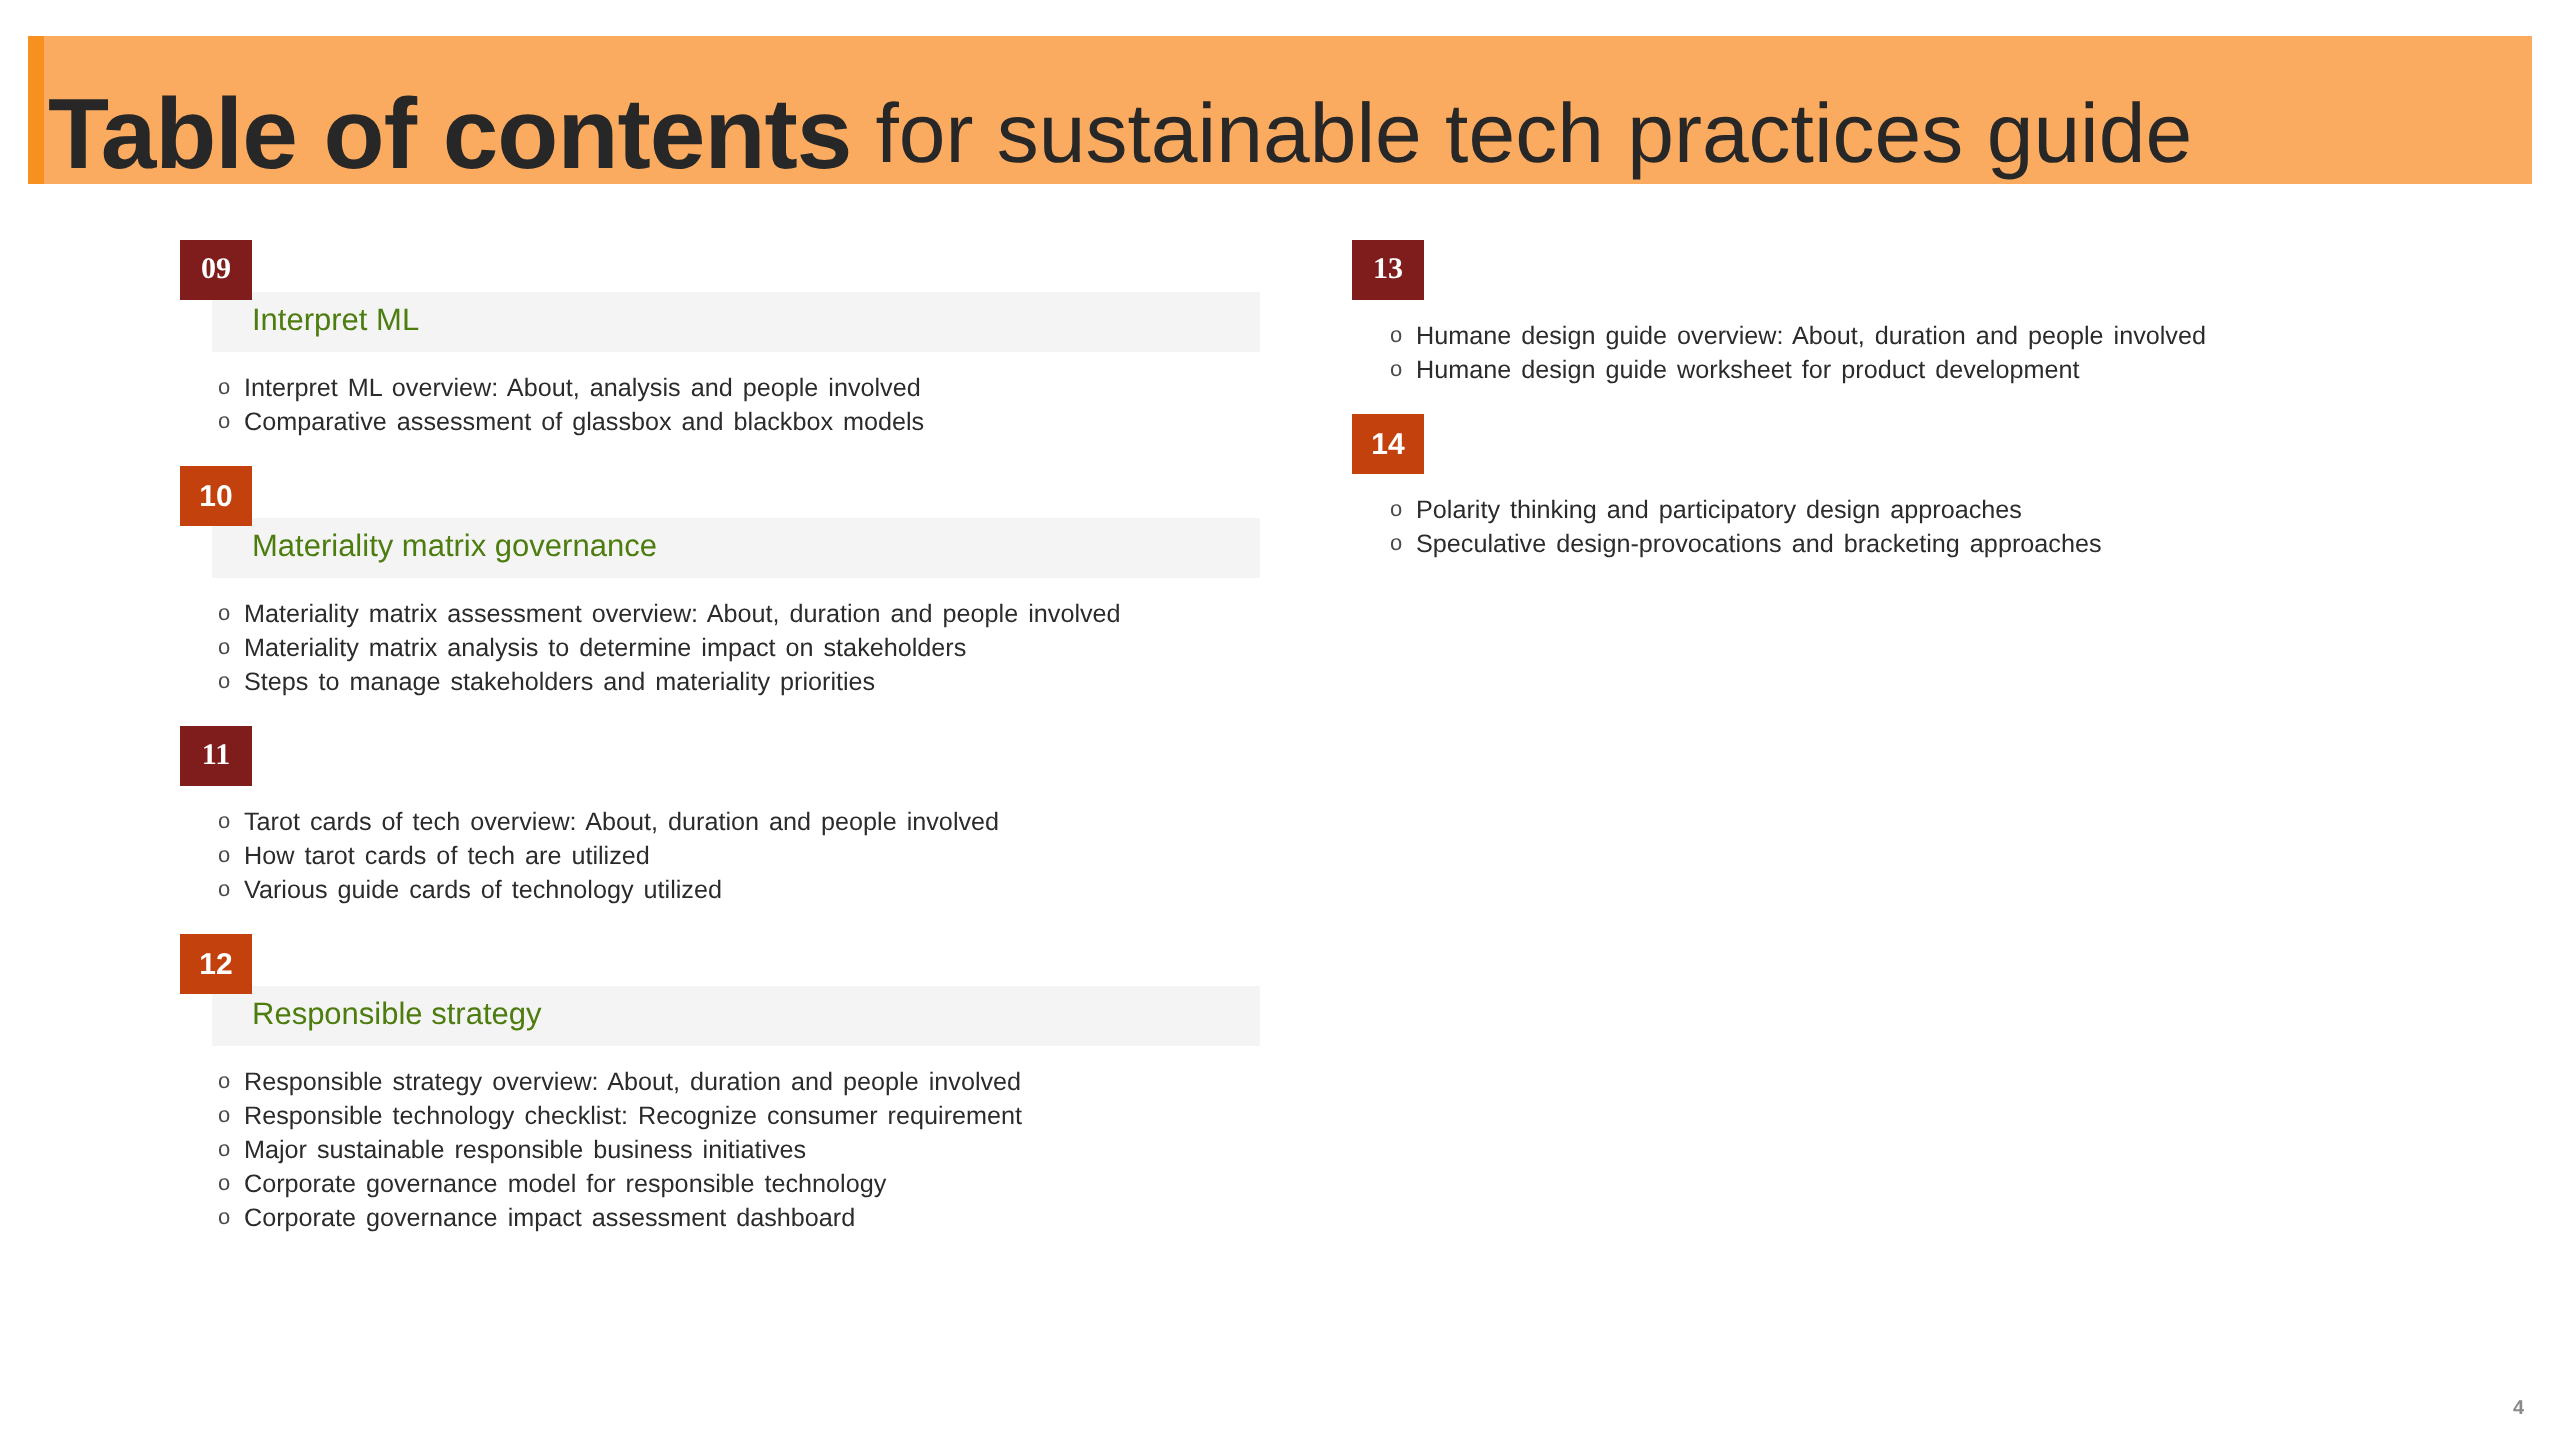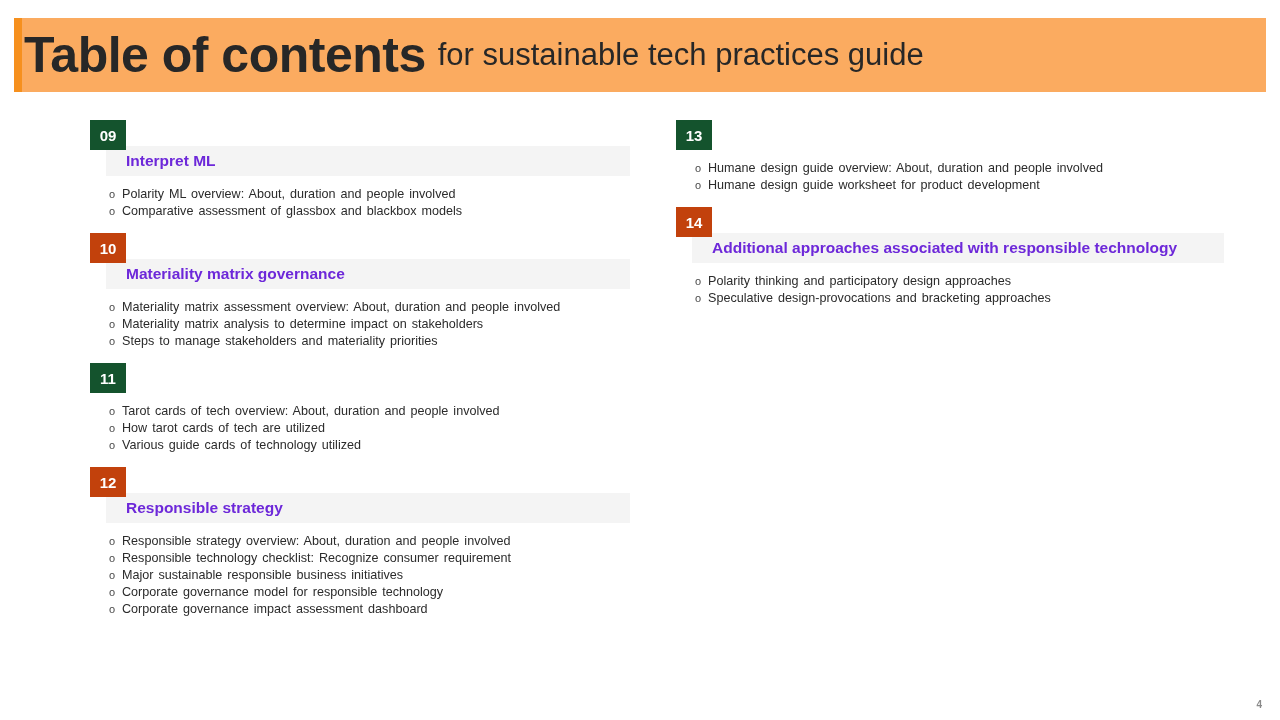--- a/index.html
+++ b/index.html
@@ -37,34 +37,34 @@
     position: absolute;
     left: 14px;
     top: 18px;
     width: 8px;
     height: 74px;
     background: #f6901e;
   }
   .header-text {
     position: absolute;
     left: 24px;
-    top: 18px;
+    top: 30px;
     height: 74px;
     display: flex;
     align-items: center;
     white-space: nowrap;
   }
   .header-bold {
     font-size: 50px;
     font-weight: bold;
     color: #272727;
     letter-spacing: -0.5px;
   }
   .header-light {
-    font-size: 31px;
+    font-size: 42px;
     font-weight: normal;
     color: #272727;
     margin-left: 12px;
   }
 
   
   .col {
     position: absolute;
     top: 120px;
   }
@@ -81,34 +81,34 @@
     height: 30px;
     display: flex;
     align-items: center;
     justify-content: center;
     font-size: 15px;
     font-weight: bold;
     color: #ffffff;
     position: relative;
     z-index: 2;
   }
-  .badge.orange { background: #14532d; }
+  .badge.orange { background: #7f1d1d; font-family: Liberation Serif, serif; }
   .badge.dark { background: #c2410c; }
 
   .title-bar {
     margin-left: 16px;
     margin-top: -4px;
     background: #f4f4f4;
     height: 30px;
     display: flex;
     align-items: center;
     padding-left: 20px;
     font-size: 15.5px;
-    font-weight: bold;
-    color: #6d28d9;
+    font-weight: normal;
+    color: #4d7c0f;
     box-sizing: border-box;
     text-align: center;
   }
   .title-bar.w-left { width: 524px; }
   .title-bar.w-right { width: 532px; }
 
   .bullets {
     margin-left: 16px;
     padding-top: 10px;
   }
@@ -156,21 +156,21 @@
     <span class="header-light">for sustainable tech practices guide</span>
   </div>
 
   <div class="col col-left" id="col-left">
       <div class="section">
         <div class="badge orange">09</div>
         <div class="title-bar w-left">Interpret ML</div>
         <div class="bullets">
           <div class="bullet">
             <span class="bullet-marker">o</span>
-            <span class="bullet-text">Polarity ML overview:  About, duration and people involved</span>
+            <span class="bullet-text">Interpret ML overview:  About, analysis and people involved</span>
           </div>
           <div class="bullet">
             <span class="bullet-marker">o</span>
             <span class="bullet-text">Comparative  assessment of glassbox and blackbox models</span>
           </div>
         </div>
       </div>
       <div class="section">
         <div class="badge dark">10</div>
         <div class="title-bar w-left">Materiality matrix governance</div>
@@ -242,21 +242,20 @@
             <span class="bullet-text">Humane design guide overview:  About, duration and people involved</span>
           </div>
           <div class="bullet">
             <span class="bullet-marker">o</span>
             <span class="bullet-text">Humane  design guide worksheet for product development</span>
           </div>
         </div>
       </div>
       <div class="section">
         <div class="badge dark">14</div>
-        <div class="title-bar w-right">Additional approaches associated with responsible technology</div>
         <div class="bullets">
           <div class="bullet">
             <span class="bullet-marker">o</span>
             <span class="bullet-text">Polarity thinking and participatory design approaches</span>
           </div>
           <div class="bullet">
             <span class="bullet-marker">o</span>
             <span class="bullet-text">Speculative  design-provocations  and bracketing approaches</span>
           </div>
         </div>

